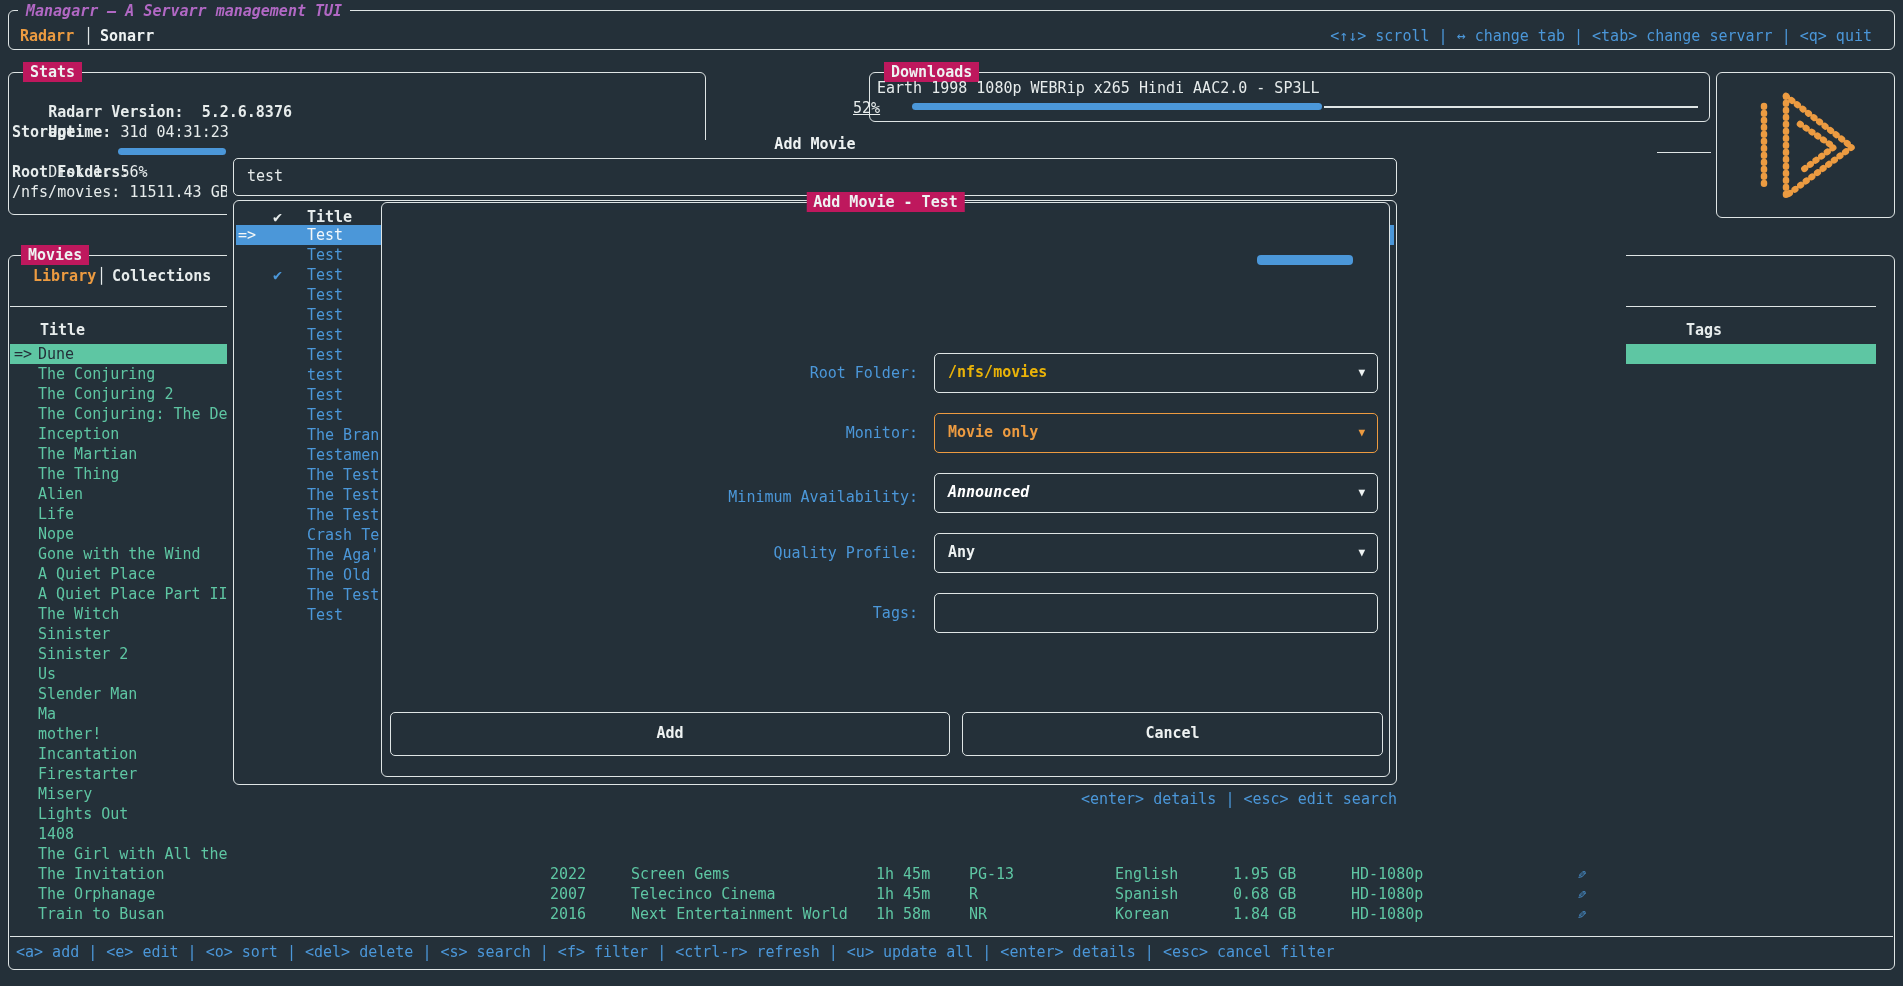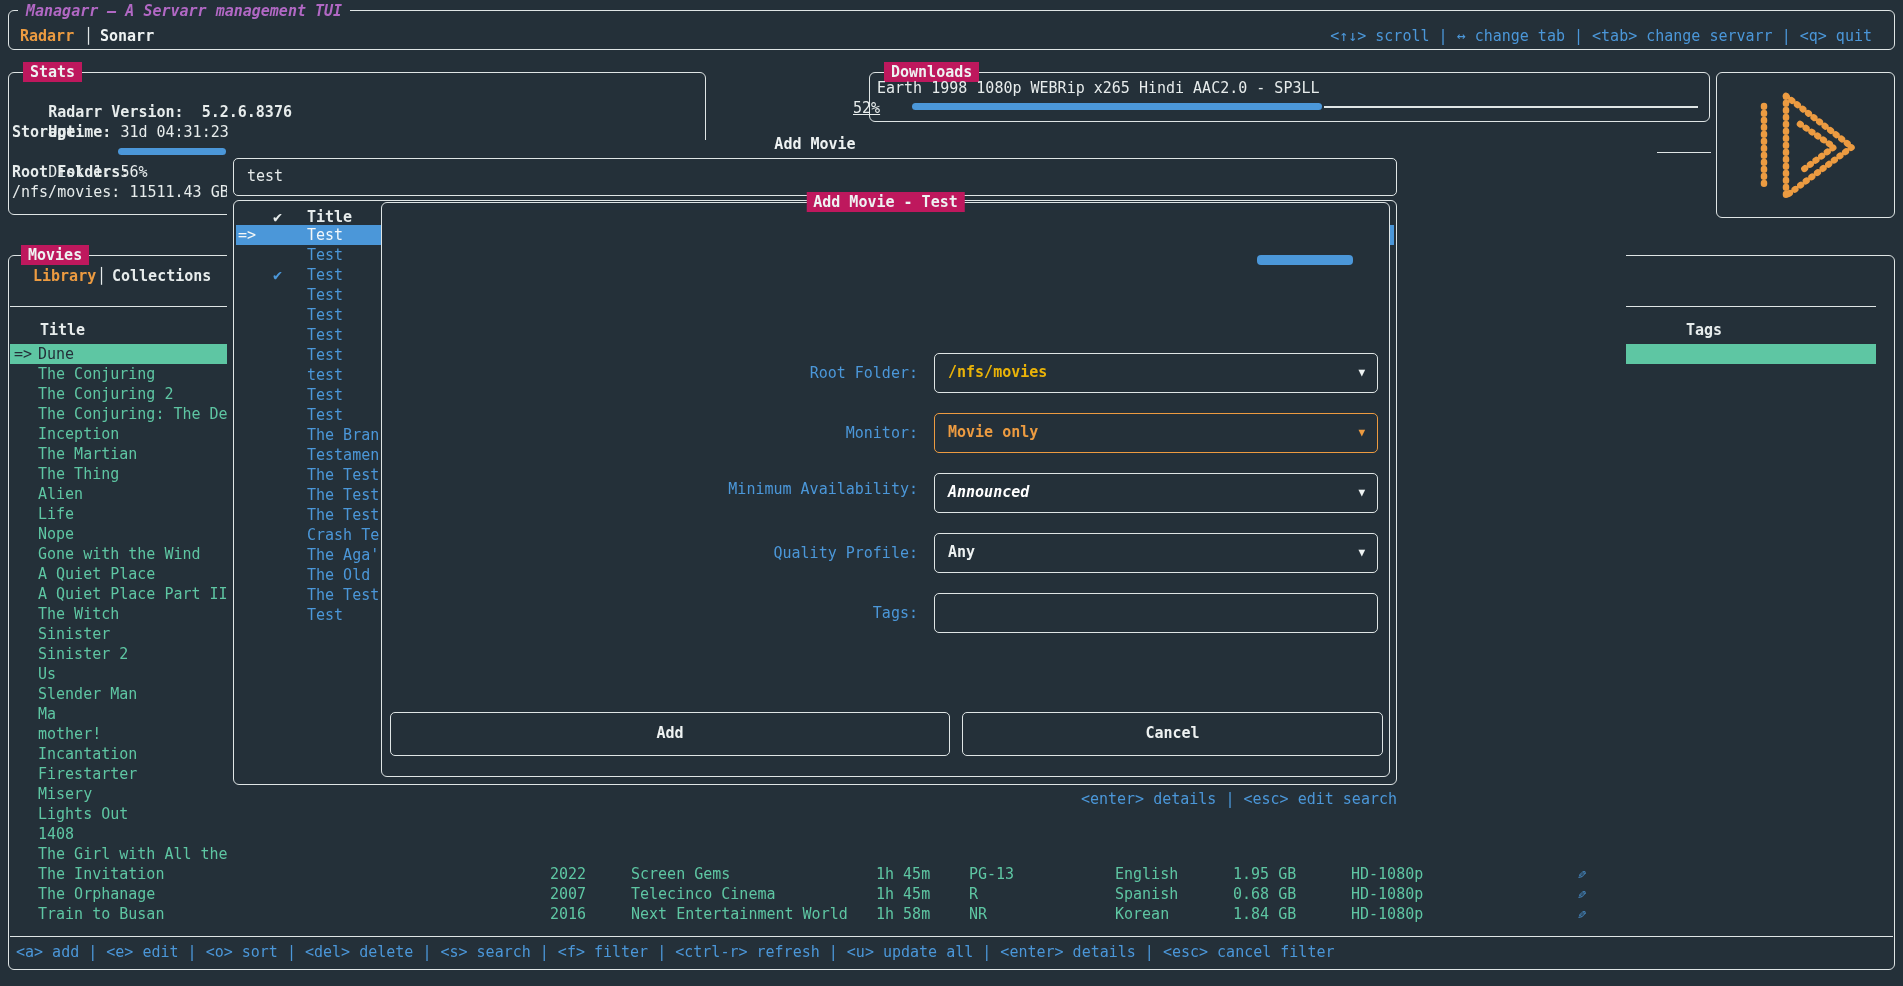--- a/index.html
+++ b/index.html
@@ -193,21 +193,21 @@
       <div class="flabel" style="left: 20px; top: 160px; width: 516px;">Root Folder:</div>
       <div class="fieldbox" style="left: 552px; top: 150px; width: 444px;">
         <span class="val" style="color: #eab308;">/nfs/movies</span>
         <span class="arrow" style="color: rgb(238, 242, 242);">▼</span>
       </div>
       <div class="flabel" style="left: 20px; top: 220px; width: 516px;">Monitor:</div>
       <div class="fieldbox focused" style="left: 552px; top: 210px; width: 444px;">
         <span class="val" style="color: rgb(236, 155, 65);">Movie only</span>
         <span class="arrow" style="color: rgb(236, 155, 65);">▼</span>
       </div>
-      <div class="flabel" style="left: 20px; top: 276px; width: 516px;">Minimum Availability:</div>
+      <div class="flabel" style="left: 20px; top: 284px; width: 516px;">Minimum Availability:</div>
       <div class="fieldbox" style="left: 552px; top: 270px; width: 444px;">
         <span class="val" style="color: #ffffff; font-style: italic;">Announced</span>
         <span class="arrow" style="color: rgb(238, 242, 242);">▼</span>
       </div>
       <div class="flabel" style="left: 20px; top: 340px; width: 516px;">Quality Profile:</div>
       <div class="fieldbox" style="left: 552px; top: 330px; width: 444px;">
         <span class="val" style="color: rgb(238, 242, 242);">Any</span>
         <span class="arrow" style="color: rgb(238, 242, 242);">▼</span>
       </div>
       <div class="flabel" style="left: 20px; top: 400px; width: 516px;">Tags:</div>

